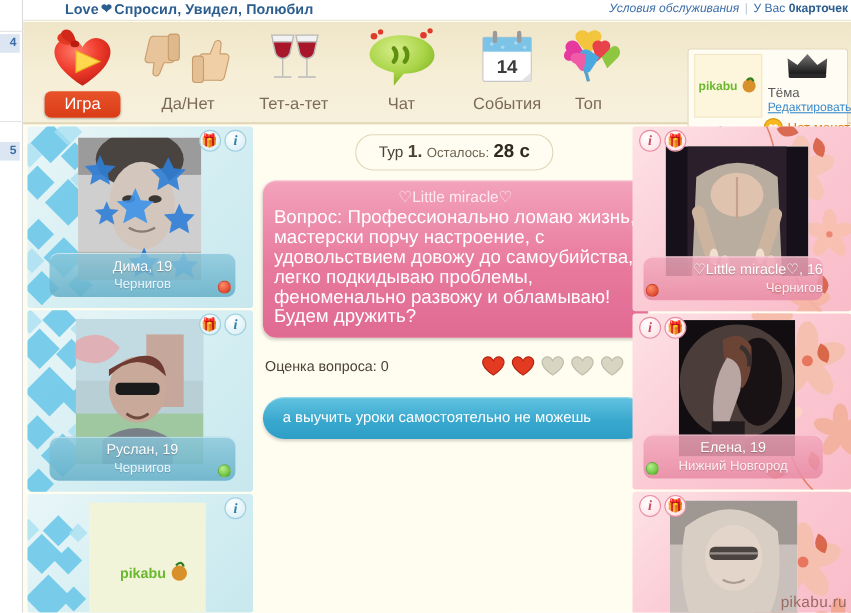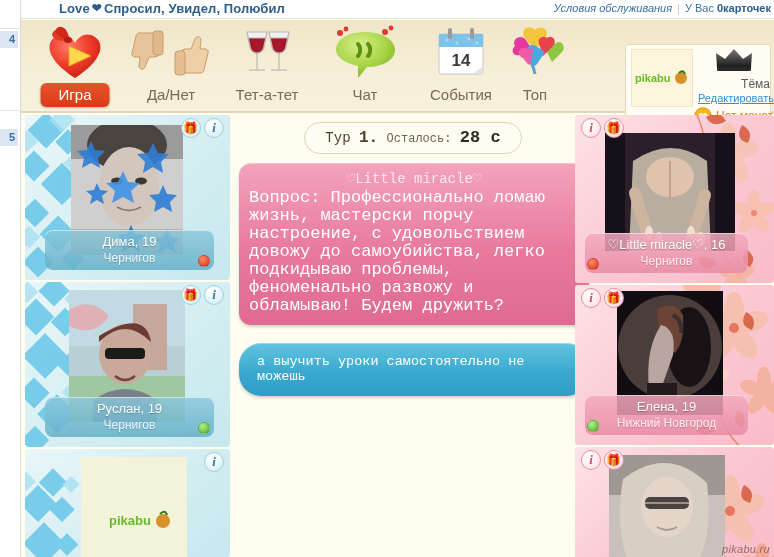--- a/index.html
+++ b/index.html
@@ -97,38 +97,38 @@
     position:absolute; left:5px; top:4px; width:62px; height:58px;
     background:#fdf6dd; border:1px solid #f1e7c4;
     display:flex; align-items:center; justify-content:center;
   }
   .up-eye {
     position:absolute; left:6px; bottom:3px; display:flex; align-items:center; gap:4px;
     font-size:11px; color:#4a8bbf; font-weight:bold;
   }
   .up-right { position:absolute; left:72px; top:2px; width:72px; }
   .up-crown { text-align:center; height:30px; }
-  .up-name { text-align:right; font-size:12px; color:#5b5b5b; line-height:14px; }
+  .up-name { text-align:left; font-size:12px; color:#5b5b5b; line-height:14px; }
   .up-edit {
     display:block; text-align:center; font-size:11px; color:#3c8ccd;
     text-decoration: underline; margin-top:1px;
   }
   .up-coins {
     position:absolute; left:68px; bottom:4px; display:flex; align-items:center; gap:4px;
   }
   .up-coins .txt {
     font-size:12px; color:#e07b10; text-decoration: underline; white-space:nowrap;
   }
 
   
   .content { position:absolute; left:0; top:115px; width:753px; height:442px; }
 
   .col-left { position:absolute; left:4px; top:0; width:205px; height:442px; }
   .col-right { position:absolute; right:0px; top:0; width:199px; height:442px; }
-  .col-mid { position:absolute; left:212px; top:0; width:360px; height:442px;font-family:Liberation Mono, monospace; }
+  .col-mid { position:absolute; left:212px; top:0; width:360px; height:442px; }
 
   
   .card {
     position:relative; width:100%; height:165px; overflow:hidden;
   }
   .card.blue {
     background: linear-gradient(135deg,#eaf6f8 0%, #d4eef2 55%, #c7e8ee 100%);
     border-radius:3px;
   }
   .card.pink {
@@ -219,22 +219,22 @@
     margin:18px 4px 0 6px;
     border-radius:22px;
     background: linear-gradient(#63c3e0, #3aa9cf 55%, #2f9ec6);
     box-shadow: 0 2px 3px rgba(0,0,0,.18), inset 0 1px 0 rgba(255,255,255,.35);
     padding:11px 18px 12px;
     color:#fff; font-size:13.5px;
   }
 
   .watermark {
     position:absolute; right:4px; bottom:2px;
-    font-size:11px; color:#9a6b63; letter-spacing:.3px;
-    font-family:"Liberation Sans", sans-serif; z-index:40;font-style:italic;
+    font-size:14px; color:#9a6b63; letter-spacing:.3px;
+    font-family:"Liberation Sans", sans-serif; z-index:40;
   }
 </style>
 </head>
 <body>
 
 <div id="page">
 
   <div class="left-strip">
     <div class="strip-sep" style="top:28px;"></div>
     <div class="strip-num" style="top:31px;">4</div>
@@ -568,20 +568,40 @@
             <span class="sm">Осталось:</span>
             <span class="secs">28 с</span>
           </div>
         </div>
 
         <div class="qbox">
           <div class="qtitle">♡Little miracle♡</div>
           <div class="qtext">Вопрос: Профессионально ломаю жизнь, мастерски порчу настроение, с удовольствием довожу до самоубийства, легко подкидываю проблемы, феноменально развожу и обламываю! Будем дружить?</div>
         </div>
 
+        <div class="rate-row">
+          <span class="rate-label">Оценка вопроса: 0</span>
+          <span class="hearts">
+            <svg width="25" height="22" viewBox="0 0 25 22">
+                <path d="M12.5 20 C2 13 1 7 5 4.2 C8.4 1.8 11.3 4.6 12.5 7 C13.7 4.6 16.6 1.8 20 4.2 C24 7 23 13 12.5 20Z" fill="#e23b22" stroke="#b2200e" stroke-width="1"></path>
+              </svg>
+            <svg width="25" height="22" viewBox="0 0 25 22">
+                <path d="M12.5 20 C2 13 1 7 5 4.2 C8.4 1.8 11.3 4.6 12.5 7 C13.7 4.6 16.6 1.8 20 4.2 C24 7 23 13 12.5 20Z" fill="#e23b22" stroke="#b2200e" stroke-width="1"></path>
+              </svg>
+            <svg width="25" height="22" viewBox="0 0 25 22">
+                <path d="M12.5 20 C2 13 1 7 5 4.2 C8.4 1.8 11.3 4.6 12.5 7 C13.7 4.6 16.6 1.8 20 4.2 C24 7 23 13 12.5 20Z" fill="#d8d5c3" stroke="#bdbaa8" stroke-width="1"></path>
+              </svg>
+            <svg width="25" height="22" viewBox="0 0 25 22">
+                <path d="M12.5 20 C2 13 1 7 5 4.2 C8.4 1.8 11.3 4.6 12.5 7 C13.7 4.6 16.6 1.8 20 4.2 C24 7 23 13 12.5 20Z" fill="#d8d5c3" stroke="#bdbaa8" stroke-width="1"></path>
+              </svg>
+            <svg width="25" height="22" viewBox="0 0 25 22">
+                <path d="M12.5 20 C2 13 1 7 5 4.2 C8.4 1.8 11.3 4.6 12.5 7 C13.7 4.6 16.6 1.8 20 4.2 C24 7 23 13 12.5 20Z" fill="#d8d5c3" stroke="#bdbaa8" stroke-width="1"></path>
+              </svg>
+          </span>
+        </div>
 
         <div class="abubble">
           <span>а выучить уроки самостоятельно не можешь</span>
         </div>
 
       </div>
 
       <div class="col-right">
 
         <div class="card pink" style="margin-bottom:2px;height:168px;">
@@ -655,21 +675,21 @@
             </svg>
           </div>
 
           <div class="badge-row tl">
             <span class="cbadge">
                 <i style="font-family:'Liberation Serif',serif;font-style:italic;font-weight:bold;color:#cc4d63;font-size:13px;">i</i>
               </span>
             <span class="cbadge">🎁</span>
           </div>
 
-          <div class="namebar" style="left:10px;right:26px;">
+          <div class="namebar" style="left:10px;right:26px;text-align:right;">
             <div class="nm">♡Little miracle♡, 16</div>
             <div class="ct">Чернигов</div>
           </div>
           <span class="status-dot left dot-red"></span>
         </div>
 
         <div class="card pink" style="margin-bottom:2px;height:160px;">
           <svg class="flowers" viewBox="0 0 110 170">
             <path d="M16 0 C40 36 28 86 48 132 C56 152 68 164 78 170" stroke="#d96a4a" stroke-width="1.4" fill="none" opacity=".75"></path>
             <g>

